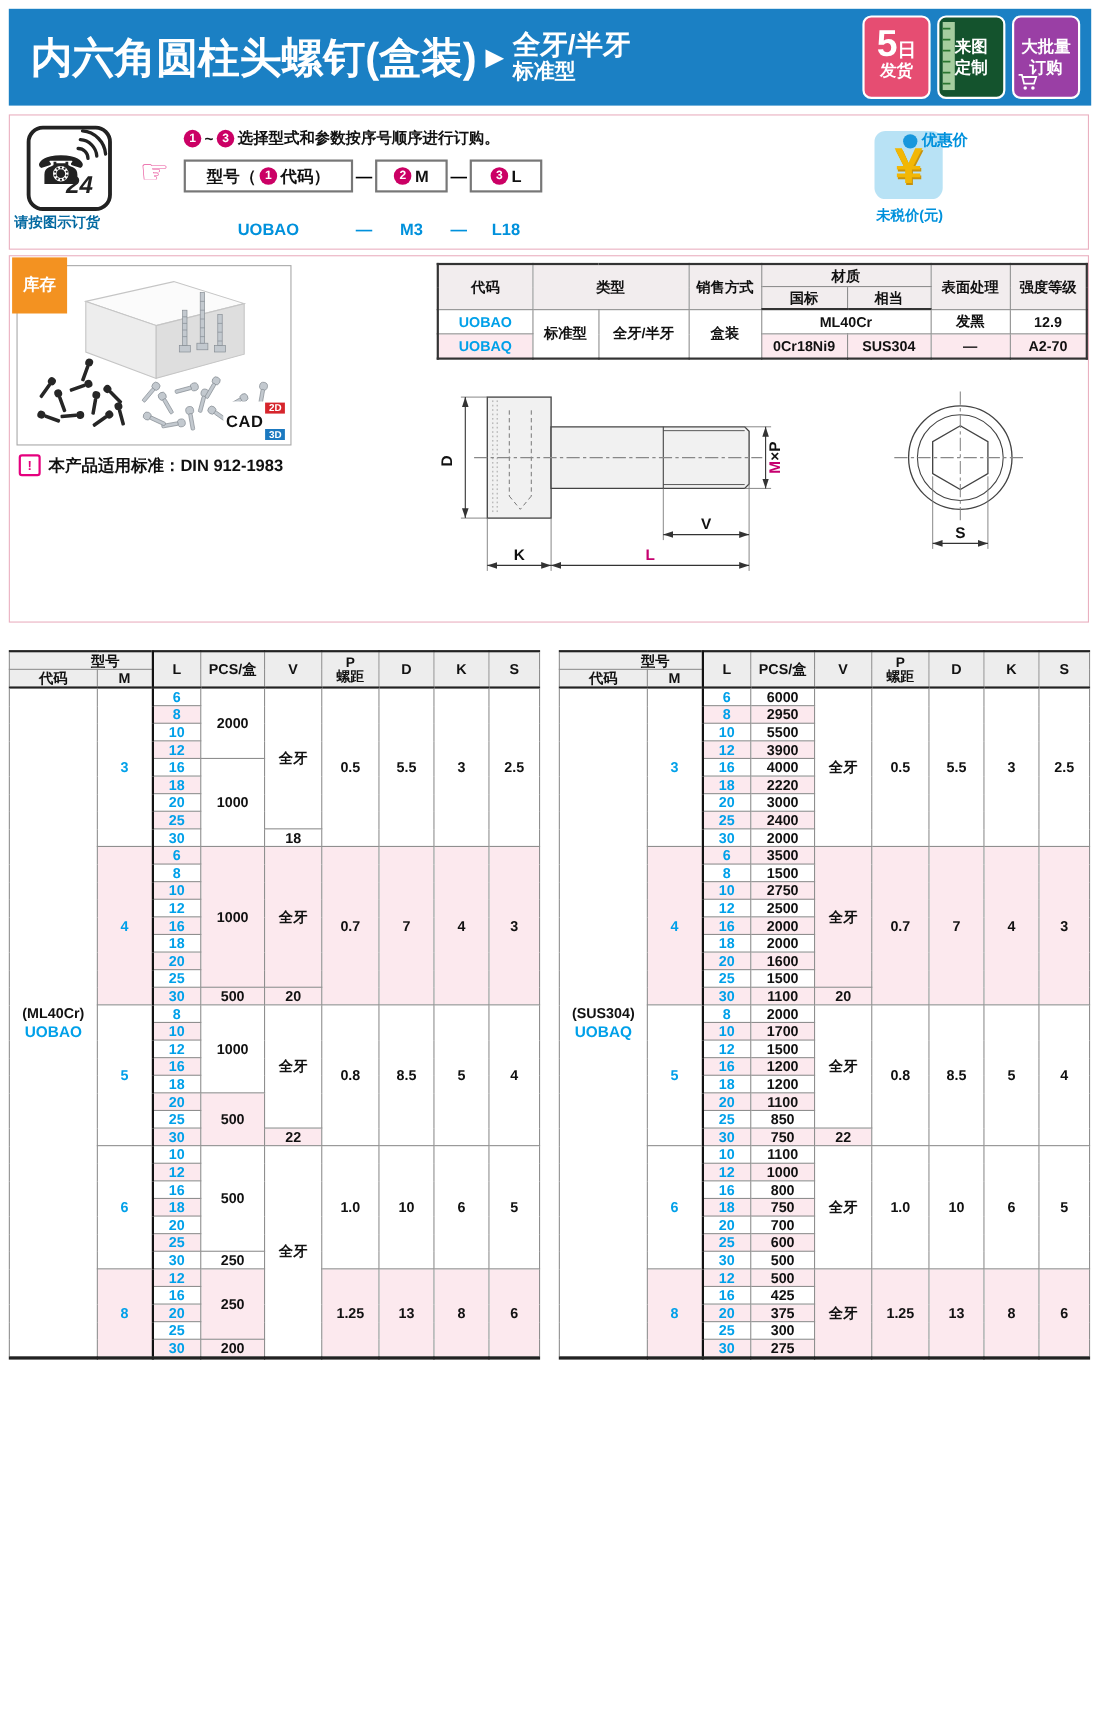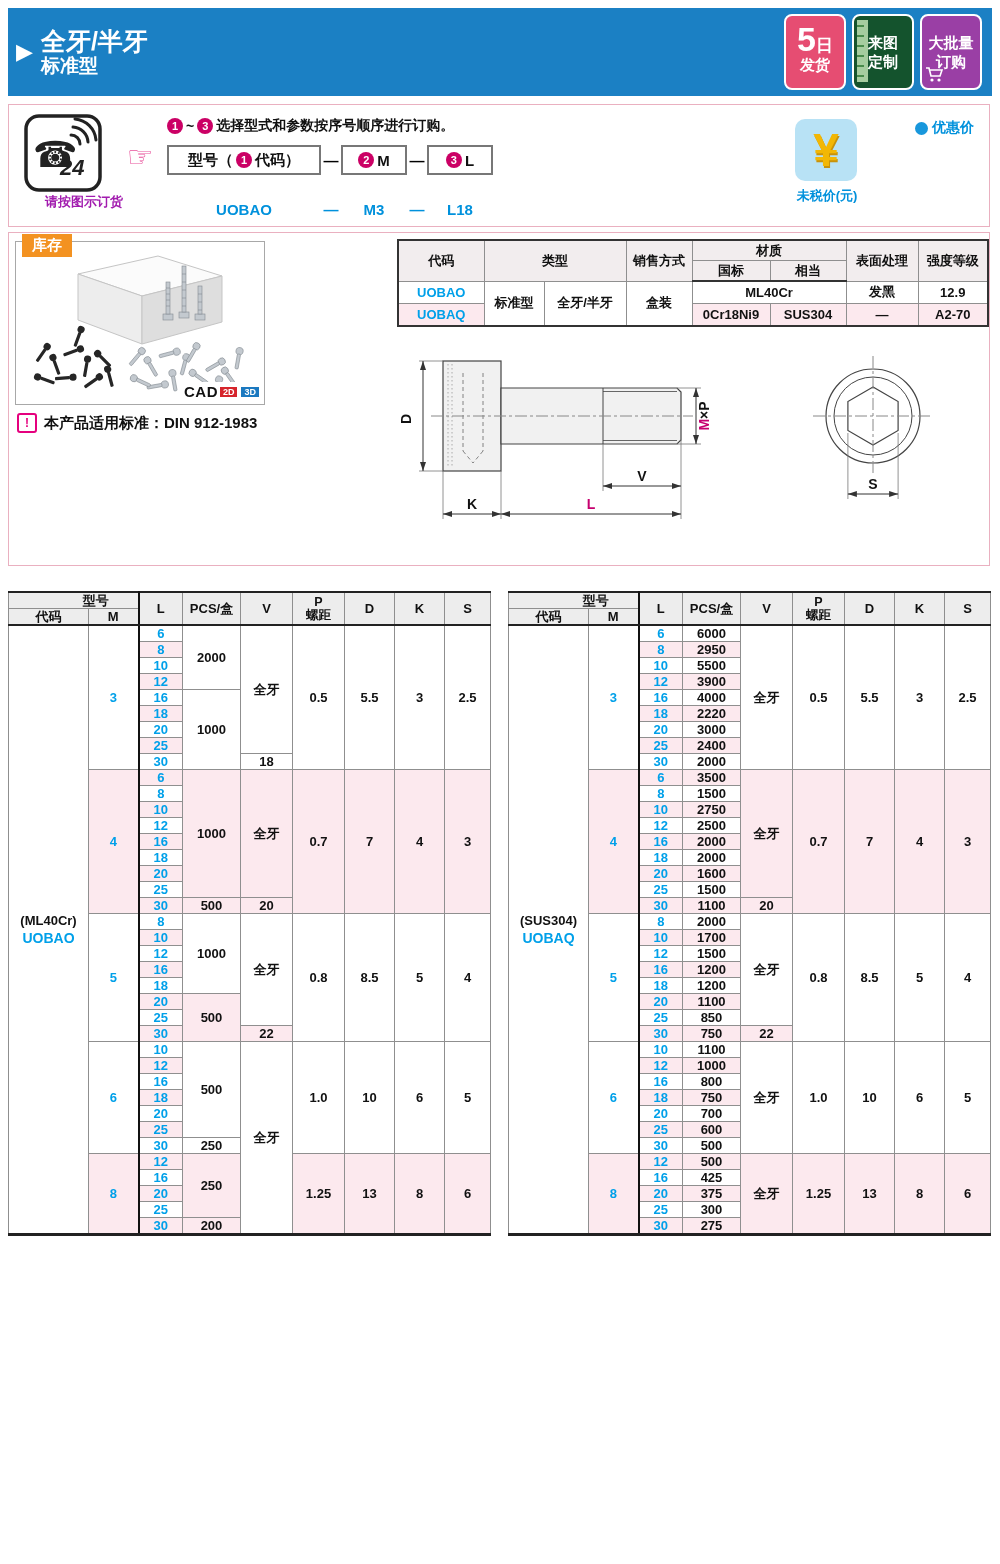--- a/index.html
+++ b/index.html
@@ -23,56 +23,56 @@
   .badge-ship .line1{font-size:17px;}
   .badge-ship .line1::first-letter{font-size:34px;}
   .badge-custom{background:#14532d;}
   .badge-bulk{background:#9a3fa5;}
   .badge svg.badge-ico{position:absolute;left:2px;top:4px;z-index:1;opacity:.85;}
   .badge svg.badge-ico2{position:absolute;left:3px;bottom:5px;z-index:1;}
 
   
   #order-box{position:absolute;left:8px;top:104px;width:980px;height:121px;border:1px solid #eab0c0;background:#fff;}
   #phone-ico{position:absolute;left:14px;top:8px;}
-  #phone-caption{position:absolute;left:4px;top:88px;width:110px;text-align:right;
-                 font-size:13px;font-weight:bold;color:#a21caf;}
+  #phone-caption{position:absolute;left:4px;top:88px;width:110px;text-align:left;
+                 font-size:13px;font-weight:bold;color:#0369a1;}
   #hand-ico{position:absolute;left:118px;top:34px;font-size:30px;color:#e8549c;}
   #instruction-row{position:absolute;left:158px;top:12px;display:flex;align-items:center;gap:3px;
                    font-size:14px;font-weight:bold;color:#111;}
   .cnum{display:inline-flex;justify-content:center;align-items:center;width:16px;height:16px;
         border-radius:50%;background:#cb0065;color:#fff;font-size:11px;font-weight:bold;flex:none;}
   #formula-row{position:absolute;left:158px;top:40px;display:flex;align-items:center;}
   .f-box{border:2px solid #777;background:#fff;height:26px;display:inline-flex;align-items:center;
          justify-content:center;gap:3px;font-size:15px;font-weight:bold;color:#111;}
   .f-box1{width:150px;} .f-box2{width:62px;} .f-box3{width:62px;}
   .f-dash{width:20px;text-align:center;font-weight:bold;font-size:15px;}
   #example-row{position:absolute;left:158px;top:96px;display:flex;align-items:center;
                color:#0091dc;font-size:15px;font-weight:bold;}
   .ex1{width:154px;text-align:center;} .ex2{width:66px;text-align:center;} .ex3{width:66px;text-align:center;}
   .ex-dash{width:20px;text-align:center;}
   #yen-box{position:absolute;left:786px;top:14px;width:62px;height:62px;background:#b8e2f5;border-radius:10px;
            display:flex;align-items:center;justify-content:center;
            color:#f2b705;font-size:46px;font-weight:bold;text-shadow:1px 2px 0 #c8920a;}
   #yen-caption{position:absolute;left:772px;top:82px;width:92px;text-align:center;
                color:#0091dc;font-size:13px;font-weight:bold;}
-  #price-title{position:absolute;left:906px;top:14px;display:flex;align-items:center;gap:4px;
+  #price-title{position:absolute;left:812px;top:14px;display:flex;align-items:center;gap:4px;
                color:#0091dc;font-size:14px;font-weight:bold;}
   .blue-dot{width:13px;height:13px;border-radius:50%;background:#1897dc;display:inline-block;}
   #price-table{position:absolute;left:858px;top:36px;border-collapse:collapse;}
   #price-table td{border:1px solid #999;font-size:12px;font-weight:bold;color:#111;
                   text-align:center;height:20px;padding:0 3px;background:#fff;}
 
   
   #middle-box{position:absolute;left:8px;top:232px;width:980px;height:332px;border:1px solid #eab0c0;background:#fff;}
-  #stock-badge{position:absolute;left:13px;top:1px;background:#f39221;color:#fff;font-size:15px;
-               font-weight:bold;padding:2px 10px;z-index:3;}
+  #stock-badge{position:absolute;left:2px;top:1px;background:#f39221;color:#fff;font-size:15px;
+               font-weight:bold;padding:16px 10px;z-index:3;}
   #photo-box{position:absolute;left:6px;top:8px;width:248px;height:162px;border:1px solid #a8a8a8;background:#fff;}
   #cad-badge{position:absolute;right:3px;bottom:3px;display:flex;align-items:center;gap:2px;background:#fff;padding:1px 2px;}
   #cad-badge .cad-txt{font-size:15px;font-weight:bold;color:#111;letter-spacing:.5px;}
-  .cad-col{display:flex;flex-direction:row;gap:4px;}
+  .cad-col{display:flex;flex-direction:column;gap:14px;}
   .cad-2d,.cad-3d{color:#fff;font-size:9px;font-weight:bold;line-height:10px;padding:0 3px;}
   .cad-2d{background:#d6252c;} .cad-3d{background:#1b79c0;}
   #din-note{position:absolute;left:8px;top:180px;display:flex;align-items:center;gap:7px;}
   #din-ico{width:16px;height:16px;border:2px solid #e5007e;border-radius:3px;color:#e5007e;
            font-size:12px;font-weight:bold;display:inline-flex;align-items:center;justify-content:center;}
   #din-text{font-size:15px;font-weight:bold;color:#111;}
 
   
   #spec-table{position:absolute;left:388px;top:6px;border-collapse:collapse;table-layout:fixed;width:590px;}
   #spec-table th,#spec-table td{border:1px solid #8f8f8f;text-align:center;font-size:13px;padding:0;overflow:hidden;}
@@ -105,20 +105,21 @@
   .code-cell .code-val{font-weight:bold;color:#00a0e9;font-size:14px;line-height:18px;}
 
   svg text{font-family:"Liberation Sans","DejaVu Sans",sans-serif;}
 </style>
 </head>
 <body>
 
 <div id="page">
 
   <div id="header-bar">
+    <div class="title">内六角圆柱头螺钉(盒装)</div>
     <div class="hdr-arrow">▶</div>
     <div class="subtitle">
       <span class="s1">全牙/半牙</span>
       <span class="s2">标准型</span>
     </div>
     <div class="badges">
       <div class="badge badge-ship">
         <span class="line1">5日</span>
         <span class="line2">发货</span>
       </div>

